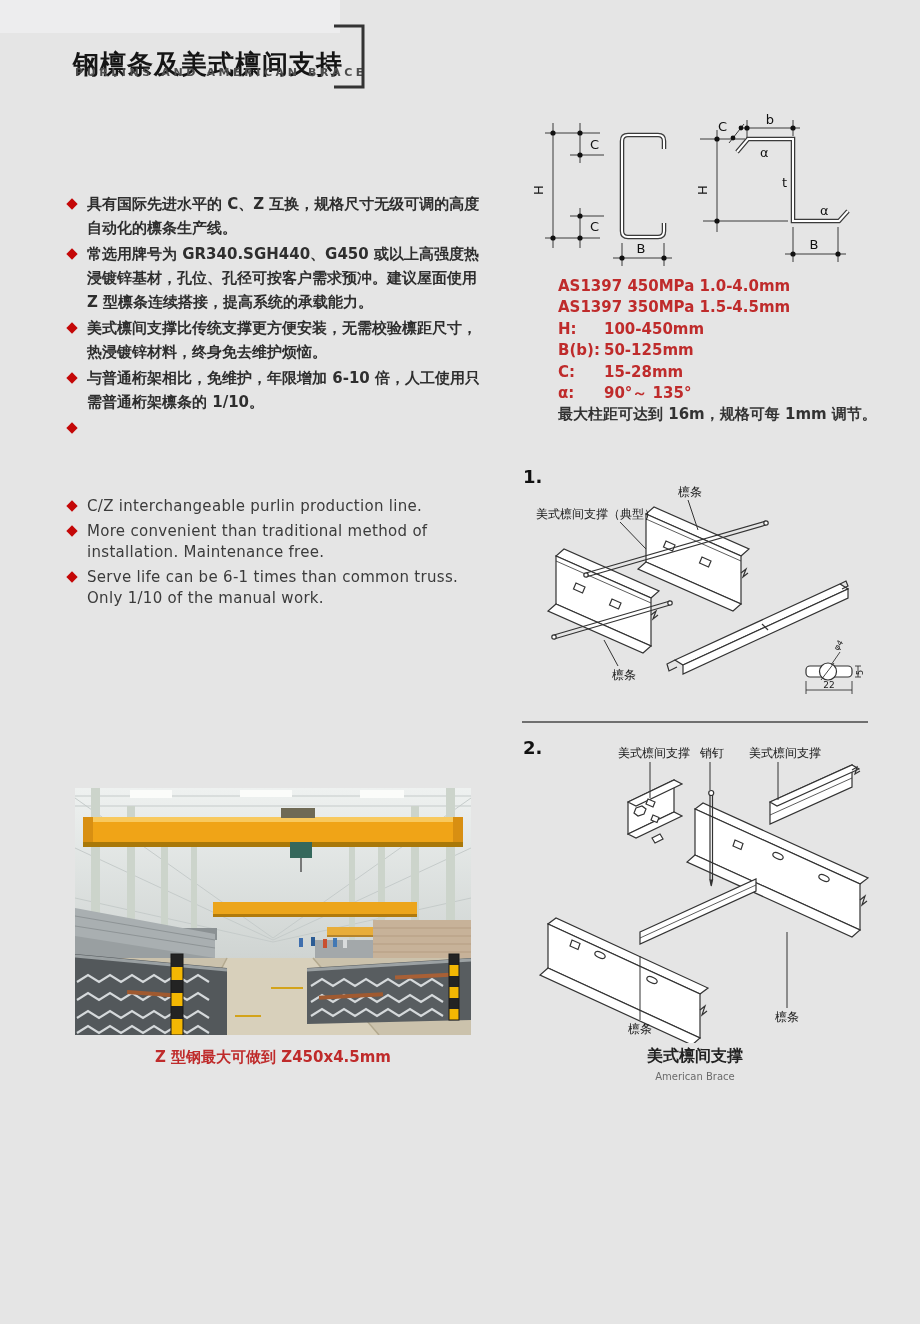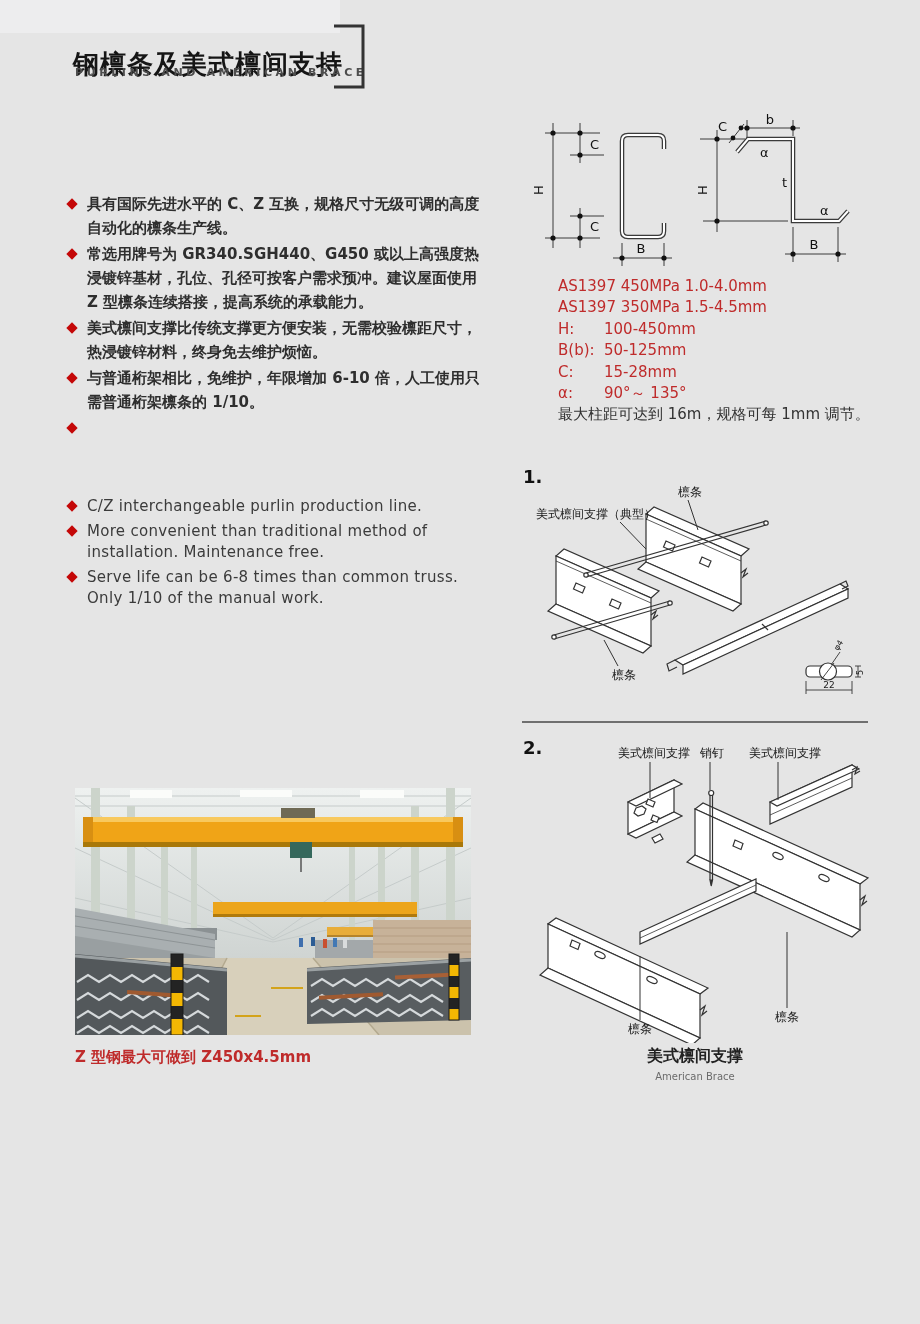--- a/index.html
+++ b/index.html
@@ -19,31 +19,31 @@
   .bullets-cn{left:60px;top:185px;width:418px;}
   .bullets-cn li{position:relative;padding-left:20px;font-size:15px;line-height:24px;font-weight:600;
                  color:#2e2e2e;margin-bottom:2px;}
   .bullets-en{left:60px;top:489px;width:422px;}
   .bullets-en li{position:relative;padding-left:20px;font-size:15px;line-height:21px;font-weight:400;
                  color:#3b3b3b;letter-spacing:0.3px;margin-bottom:4px;}
   .diamond{position:absolute;left:1px;top:8px;width:8px;height:8px;background:#c40707;transform:rotate(45deg);}
   .bullets-en .diamond{top:6px;}
 
   
-  .specs{left:558px;top:276px;width:340px;font-size:15px;font-weight:400;color:#bf2b2b;line-height:21.4px;}
+  .specs{left:558px;top:276px;width:340px;font-size:15px;font-weight:700;color:#bf2b2b;line-height:21.4px;}
   .specs .lbl{display:inline-block;width:46px;}
   .specs .note{color:#333;}
 
   
   .fig-num{font-size:18px;font-weight:700;color:#111;}
   .fig1-num{left:523px;top:466px;}
   .fig2-num{left:523px;top:737px;}
   .separator{left:522px;top:721px;width:346px;height:0;border-top:2px solid #6f6f6f;}
   .photo-frame{left:75px;top:788px;width:396px;height:247px;}
-  .photo-caption{left:75px;top:1048px;width:396px;text-align:left;font-size:15px;font-weight:700;color:#bf2b2b;}
+  .photo-caption{left:75px;top:1048px;width:396px;text-align:center;font-size:15px;font-weight:700;color:#bf2b2b;}
   .fig2-caption{left:515px;top:1046px;width:360px;text-align:center;}
   .fig2-caption .cn{font-size:16px;font-weight:700;color:#222;}
   .fig2-caption .en{font-size:10px;color:#6b6b6b;margin-top:4px;}
 
   .svg-abs{position:absolute;}
   svg text{font-family:"DejaVu Sans","Liberation Sans",sans-serif;}
 </style>
 </head>
 <body>
 
@@ -60,21 +60,21 @@
     <li><span class="diamond"></span><span>具有国际先进水平的 C、Z 互换，规格尺寸无级可调的高度自动化的檩条生产线。</span></li>
     <li><span class="diamond"></span><span>常选用牌号为 GR340.SGH440、G450 或以上高强度热浸镀锌基材，孔位、孔径可按客户需求预冲。建议屋面使用 Z 型檩条连续搭接，提高系统的承载能力。</span></li>
     <li><span class="diamond"></span><span>美式檩间支撑比传统支撑更方便安装，无需校验檩距尺寸，热浸镀锌材料，终身免去维护烦恼。</span></li>
     <li><span class="diamond"></span><span>与普通桁架相比，免维护，年限增加 6-10 倍，人工使用只需普通桁架檩条的 1/10。</span></li>
     <li><span class="diamond"></span></li>
   </ul>
 
   <ul class="abs bullets bullets-en">
     <li><span class="diamond"></span><span>C/Z interchangeable purlin production line.</span></li>
     <li><span class="diamond"></span><span>More convenient than traditional method of installation. Maintenance free.</span></li>
-    <li><span class="diamond"></span><span>Serve life can be 6-8 times than common truss. Only 1/10 of the manual work.</span></li>
+    <li><span class="diamond"></span><span>Serve life can be 6-1 times than common truss. Only 1/10 of the manual work.</span></li>
   </ul>
 
   <svg class="svg-abs" style="left:525px;top:105px;width:375px;height:165px" viewBox="525 105 375 165">
     <g stroke="#3a3a3a" stroke-width="1" fill="none">
 
       <path d="M545,133 H600 M545,238 H600 M553,123 V248"></path>
       <path d="M580,123 V163 M570,155 H604"></path>
       <path d="M580,208 V248 M570,216 H604"></path>
       <path d="M622,243 V266 M664,243 V266 M613,258 H672"></path>
 

